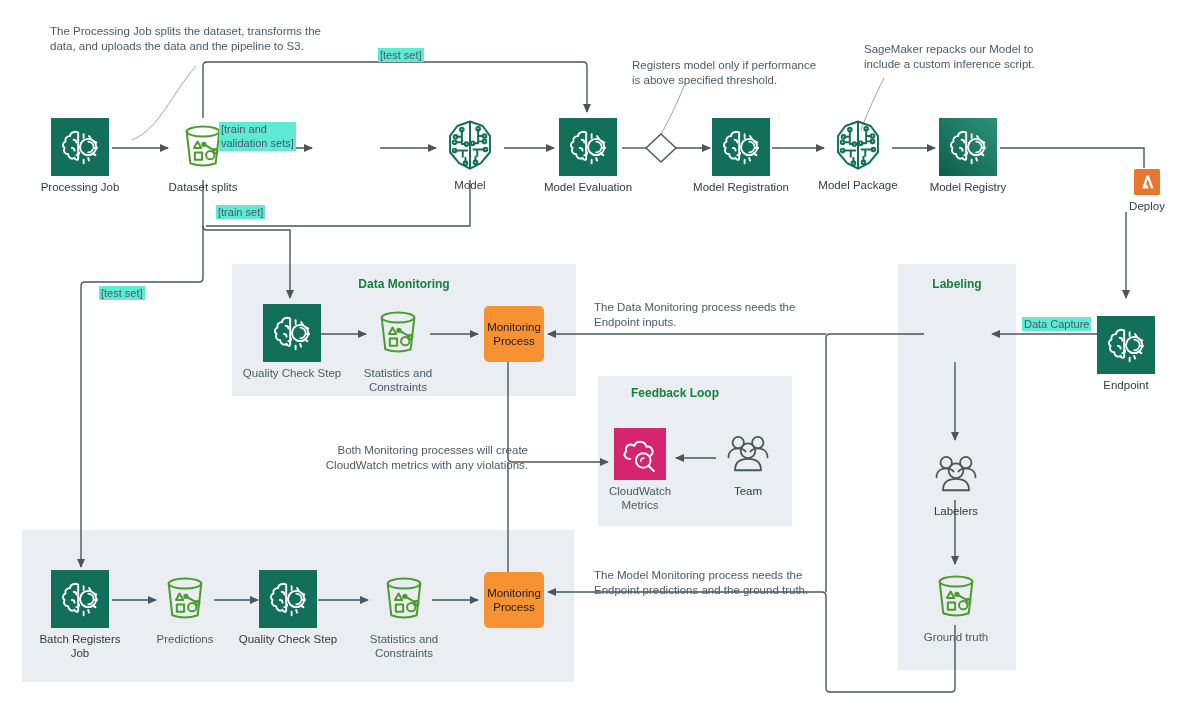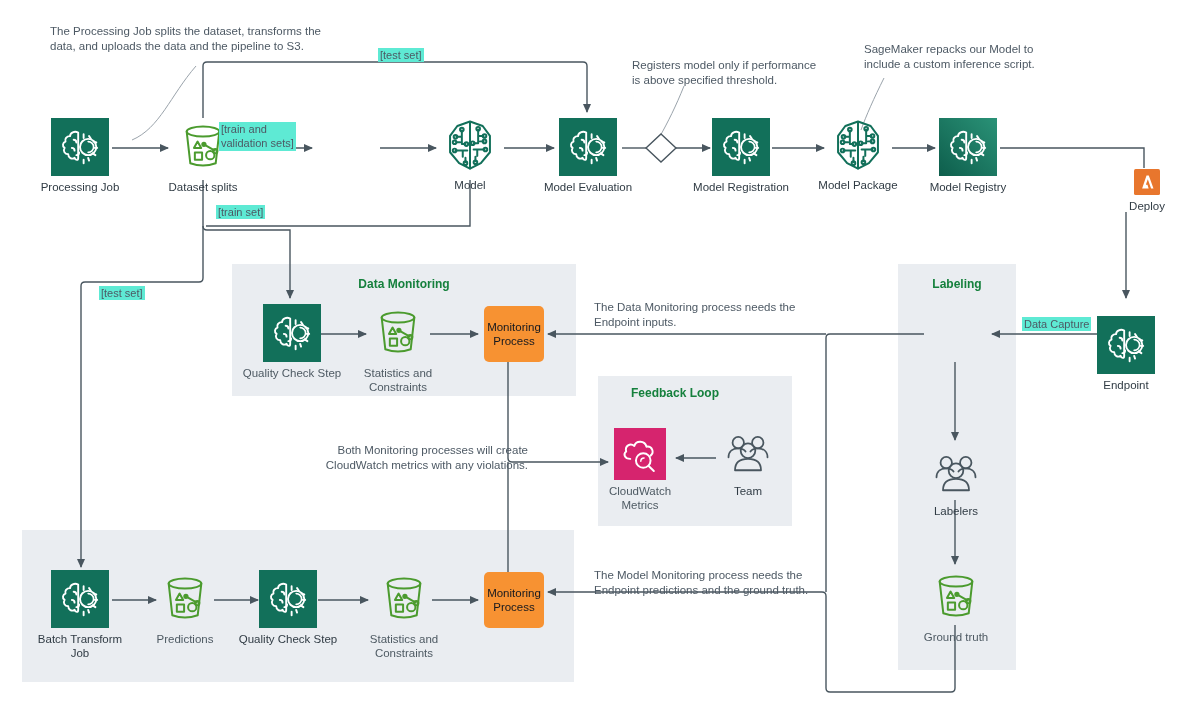--- a/index.html
+++ b/index.html
@@ -432,21 +432,21 @@
           <rect width="64" height="64" fill="#12705A"></rect>
         <g fill="none" stroke="#ffffff" stroke-width="2.1" stroke-linejoin="round" stroke-linecap="round">
           <path d="M30 16c-4-2-9 0-9 4 -4 0-6 3-5 6 -3 1-4 5-1 7 -2 3 0 7 4 7 0 4 4 6 7 4 1 3 4 3 4 0z"></path>
           <path d="M25 24c2 0 3 1 3 3M23 33c2 0 3 1 3 3M28 41c2 0 3-1 3-3"></path>
           <path d="M36 18v4M42 20l2 3M47 26l3 1M48 33l3 0M46 39l3 2M41 44l1 3M36 46v4"></path>
           <circle cx="41" cy="32" r="9"></circle>
           <path d="M41 26a6 6 0 0 1 0 12" stroke-width="1.8"></path>
         </g>
       </svg>
     </span>
-    <span class="caption">Batch Transform
+    <span class="caption">Batch Registers
 Job</span>
   </div>
 
   <div class="node" style="left:142px; top:570px; width:86px;">
     <span class="glyph">
       <svg class="tile" viewBox="0 0 64 64">
         <g fill="none" stroke="#4B9B2E" stroke-width="2.2" stroke-linejoin="round" stroke-linecap="round">
           <ellipse cx="32" cy="15" rx="18" ry="5.5"></ellipse>
           <path d="M14 15 L18 50 Q32 55 46 50 L50 15"></path>
           <path d="M26 26 l-4 7 h8 z"></path>

